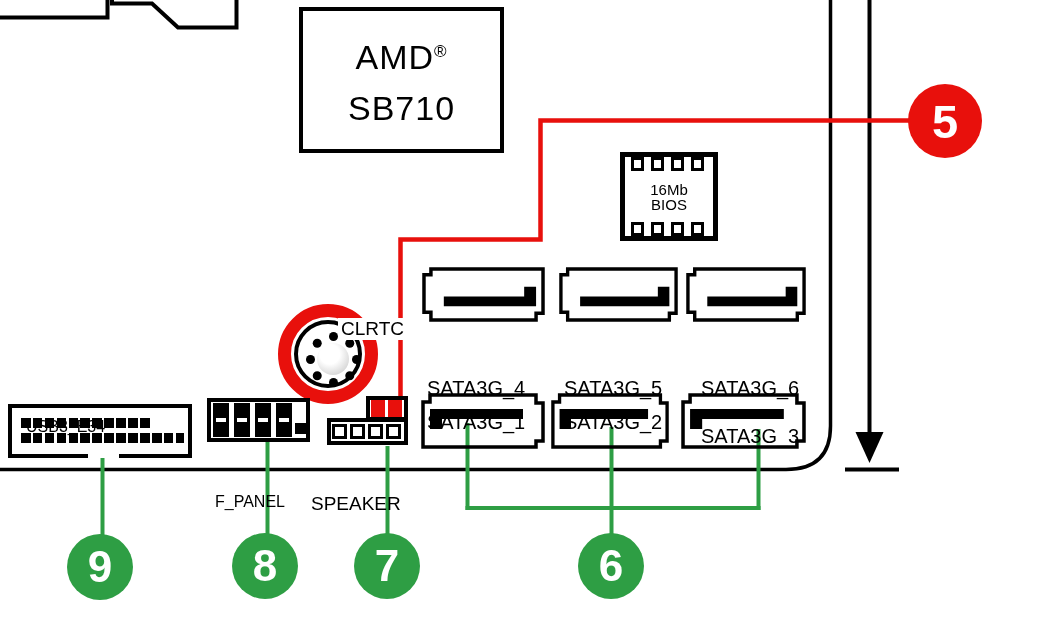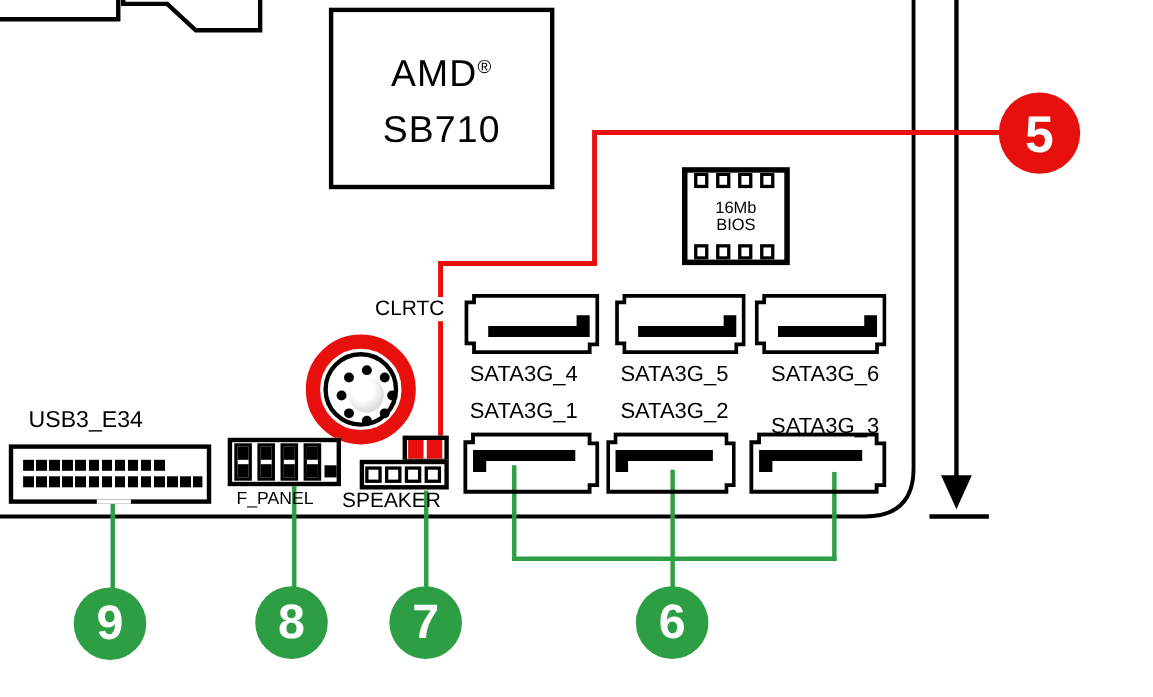--- a/index.html
+++ b/index.html
@@ -1,24 +1,24 @@
 <!DOCTYPE html>
 <html><head>
 <meta charset="utf-8">
 <style>
   html,body{margin:0;padding:0;background:#fff;}
   #board{position:relative;width:1048px;height:634px;background:#fff;overflow:hidden;
          font-family:"Liberation Sans",sans-serif;color:#000;}
   #lines{position:absolute;left:0;top:0;z-index:1;}
   .abs{position:absolute;box-sizing:border-box;}
-  .lbl{position:absolute;z-index:4;white-space:nowrap;color:#000;}
+  .lbl{position:absolute;z-index:4;white-space:nowrap;color:#000;margin-top:48px;}
   
   .chip{border:4px solid #000;background:#fff;display:flex;flex-direction:column;
         align-items:center;justify-content:center;text-align:center;z-index:2;}
-  #sb710{left:299px;top:7px;width:205px;height:165px;font-size:34px;line-height:50px;letter-spacing:1px;}
+  #sb710{left:299px;top:7px;width:205px;height:146px;font-size:34px;line-height:50px;letter-spacing:1px;}
   #sb710 sup{font-size:17px;}
   #asm{left:50px;top:228px;width:62px;height:54px;font-size:15px;line-height:18px;}
   #bios{left:620px;top:152px;width:98px;height:89px;border-width:5px;font-size:15px;line-height:15px;}
   .tooth{position:absolute;width:13px;height:14px;border:3px solid #000;background:#fff;box-sizing:border-box;}
   .tooth.t{top:0;} .tooth.b{bottom:0;}
   
   .sata{position:absolute;z-index:2;}
   .sata svg{display:block;width:100%;height:100%;}
   .sata.flip svg{transform:rotate(180deg);}
   
@@ -46,21 +46,21 @@
   #hole .core{position:absolute;left:19px;top:19px;width:32px;height:32px;border-radius:50%;
               background:radial-gradient(circle at 40% 35%, #ffffff 0 35%, #cfcfcf 85%);}
   
   .callout{position:absolute;border-radius:50%;display:flex;align-items:center;justify-content:center;
            color:#fff;font-weight:bold;z-index:5;}
   .callout.green{width:66px;height:66px;background:#2e9e44;font-size:44px;}
   .callout.red{width:74px;height:74px;background:#e8100c;font-size:47px;left:908px;top:84px;}
   #c9{left:67px;top:534px;} #c8{left:232px;top:533px;} #c7{left:354px;top:533px;} #c6{left:578px;top:533px;}
   
   #l-clrtc{left:338px;top:270px;font-size:19px;background:#fff;padding:0 3px;}
-  #l-usb3{left:26px;top:370px;font-size:21px;}
+  #l-usb3{left:26px;top:370px;font-size:16px;}
   #l-fpanel{left:215px;top:445px;font-size:16px;}
   #l-speaker{left:311px;top:445px;font-size:19px;}
   .sata-lbl{font-size:20px;z-index:4;}
 </style>
 </head>
 <body>
 
 <div id="board">
 
   <svg id="lines" width="1048" height="634" viewBox="0 0 1048 634">

